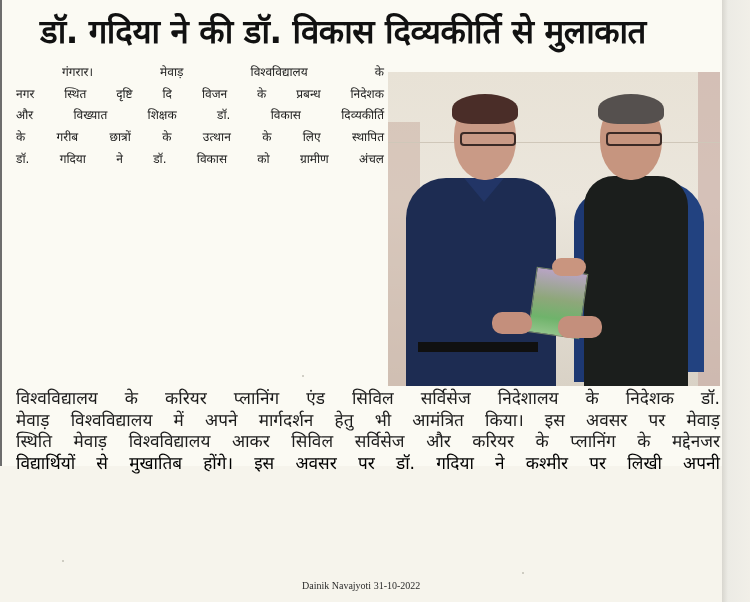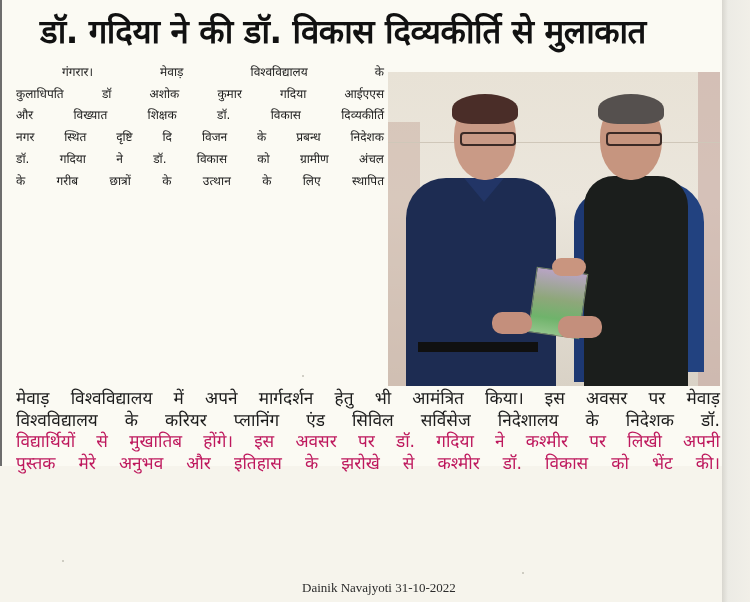--- a/index.html
+++ b/index.html
@@ -28,21 +28,21 @@
     position: absolute; left: 14px; top: 62px; width: 368px;
     font-size: 12px; line-height: 21.7px; text-align: justify;
   }
   .col-left .line { display: block; white-space: nowrap; text-align-last: justify; }
   .col-left .line.indent { padding-left: 46px; }
   .full-width {
     position: absolute; left: 14px; top: 388px; width: 704px;
     font-size: 17.2px; line-height: 21.7px;
   }
   .full-width .line { display: block; white-space: nowrap; text-align-last: justify; }
-  .full-width .line.fade { color: #be185d; }
+  .full-width .line.fade { color: #000000; }
   .photo {
     position: absolute; left: 386px; top: 72px; width: 332px; height: 314px;
     overflow: hidden;
     background: linear-gradient(180deg, #e8e2d6 0%, #ebe6dc 40%, #d9d2c6 100%);
   }
   .photo .panel-left { position:absolute; left:0; top:50px; width:32px; height:264px; background:#c9aea3; opacity:.55; }
   .photo .panel-right { position:absolute; right:0; top:0; width:22px; height:314px; background:#c7a9a0; opacity:.6; }
   .photo .tile-line { position:absolute; left:0; top:70px; width:332px; height:1px; background:#cfc7b9; }
   
   .p1-head { position:absolute; left:66px; top:26px; width:62px; height:82px; border-radius:46% 46% 48% 48%; background:#c99a86; }
@@ -58,38 +58,37 @@
   .p2-glasses { position:absolute; left:218px; top:60px; width:52px; height:10px; border:2px solid #3b2a26; border-radius:4px; }
   .p2-sleeve-l { position:absolute; left:186px; top:120px; width:40px; height:190px; border-radius:30px 0 0 0; background:#1d3872; }
   .p2-sleeve-r { position:absolute; left:260px; top:110px; width:56px; height:190px; border-radius:0 40px 0 0; background:#224280; }
   .p2-vest { position:absolute; left:196px; top:104px; width:104px; height:212px; border-radius:30px 30px 0 0; background:#1b1e1c; }
   .p2-hand { position:absolute; left:170px; top:244px; width:44px; height:22px; border-radius:10px; background:#c48f7c; }
   .p2-hand-top { position:absolute; left:164px; top:186px; width:34px; height:18px; border-radius:10px; background:#c9957f; }
   .book { position:absolute; left:144px; top:198px; width:50px; height:64px; transform: rotate(8deg);
     background: linear-gradient(180deg,#b8a4c4 0%, #8ea77a 45%, #6fb36b 75%, #92c48a 100%); border:1px solid #7a8a6a; }
   .source {
     position: absolute; left: 300px; top: 580px;
-    font-family: "Liberation Serif", serif; font-size: 13px; color: #2b2b2b;
+    font-family: "Liberation Serif", serif; font-size: 10px; color: #2b2b2b;
   }
   .speck { position:absolute; width:2px; height:2px; border-radius:50%; background:#9d9a90; opacity:.6; }
 </style>
 </head>
 <body>
 
 <div class="clip">
 
   <div class="headline">डॉ. गदिया ने की  डॉ. विकास दिव्यकीर्ति से मुलाकात</div>
 
   <div class="col-left">
     <span class="line indent">गंगरार। मेवाड़ विश्वविद्यालय के</span>
-    <span class="line">कुलाधिपति डॉ अशोक कुमार गदिया आईएएस</span>
+    <span class="line">नगर स्थित दृष्टि दि विजन के प्रबन्ध निदेशक</span>
     <span class="line">और विख्यात शिक्षक डॉ. विकास दिव्यकीर्ति</span>
-    <span class="line">नगर स्थित दृष्टि दि विजन के प्रबन्ध निदेशक</span>
+    <span class="line">के गरीब छात्रों के उत्थान के लिए स्थापित</span>
     <span class="line">डॉ. गदिया ने डॉ. विकास को ग्रामीण अंचल</span>
-    <span class="line">के गरीब छात्रों के उत्थान के लिए स्थापित</span>
   </div>
 
   <div class="photo" title="Two men in glasses standing together holding a book; left man in dark blue shirt, right man in blue shirt with black waistcoat">
     <div class="panel-left"></div>
     <div class="panel-right"></div>
     <div class="tile-line"></div>
 
     <div class="p1-body"></div>
     <div class="p1-collar"></div>
     <div class="p1-belt"></div>
@@ -104,24 +103,24 @@
     <div class="p2-hair"></div>
     <div class="p2-glasses"></div>
 
     <div class="book"></div>
     <div class="p2-hand-top"></div>
     <div class="p1-hand"></div>
     <div class="p2-hand"></div>
   </div>
 
   <div class="full-width">
+    <span class="line">विश्वविद्यालय के करियर प्लानिंग एंड सिविल सर्विसेज निदेशालय के निदेशक डॉ.</span>
     <span class="line">मेवाड़ विश्वविद्यालय में अपने मार्गदर्शन हेतु भी आमंत्रित किया। इस अवसर पर मेवाड़</span>
-    <span class="line">विश्वविद्यालय के करियर प्लानिंग एंड सिविल सर्विसेज निदेशालय के निदेशक डॉ.</span>
+    <span class="line">स्थिति मेवाड़ विश्वविद्यालय आकर सिविल सर्विसेज और करियर के प्लानिंग के मद्देनजर</span>
     <span class="line fade">विद्यार्थियों से मुखातिब होंगे। इस अवसर पर डॉ. गदिया ने कश्मीर पर लिखी अपनी</span>
-    <span class="line fade">पुस्तक  मेरे अनुभव और इतिहास के झरोखे से कश्मीर डॉ. विकास को भेंट की।</span>
   </div>
 
   <div class="source">Dainik Navajyoti 31-10-2022</div>
 
   <div class="speck" style="left:120px;top:40px"></div>
   <div class="speck" style="left:300px;top:375px"></div>
   <div class="speck" style="left:520px;top:572px"></div>
   <div class="speck" style="left:60px;top:560px"></div>
 </div>
 

